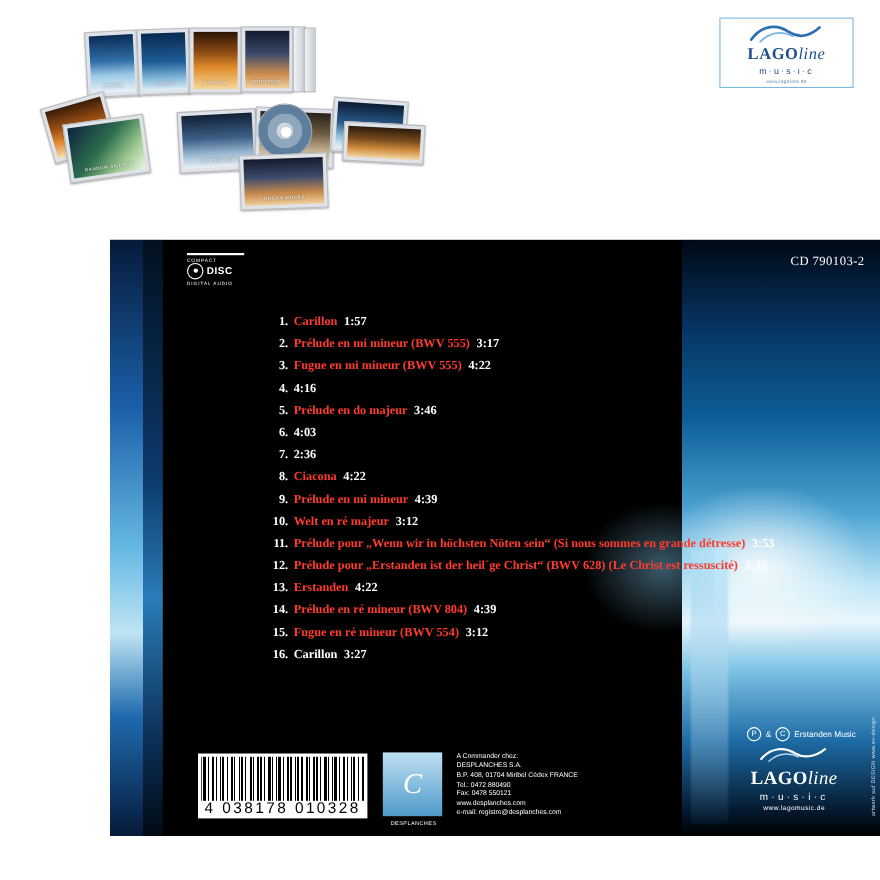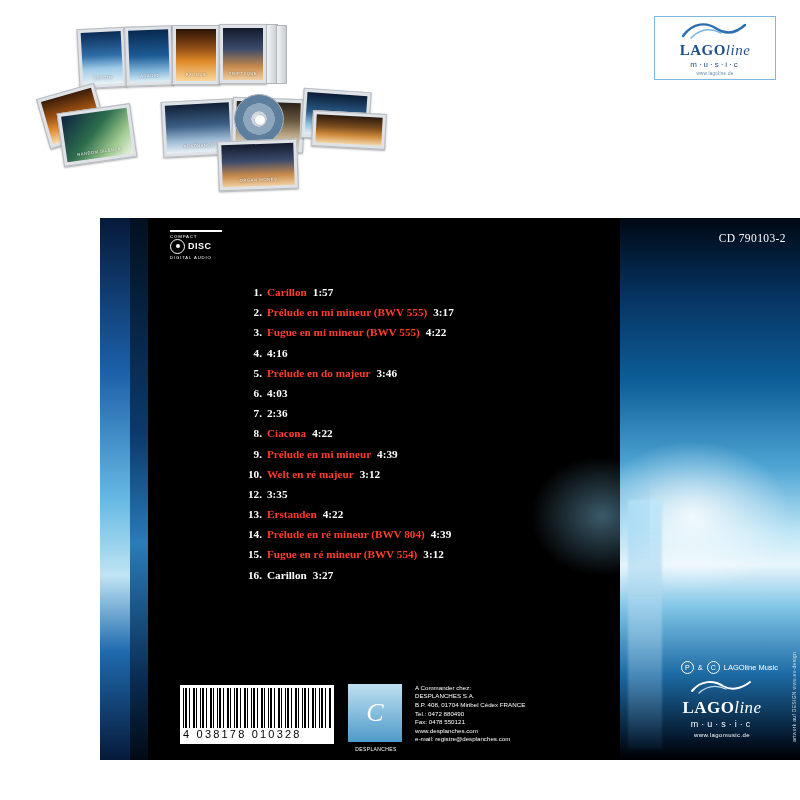--- a/index.html
+++ b/index.html
@@ -256,22 +256,23 @@
     height: 40px;
     width: 100%;
     background:
       repeating-linear-gradient(90deg,
         #000 0 1px, #fff 1px 2px, #000 2px 4px, #fff 4px 6px,
         #000 6px 7px, #fff 7px 10px, #000 10px 12px, #fff 12px 13px,
         #000 13px 14px, #fff 14px 17px);
   }
   .barcode .digits {
     font-family: "Liberation Sans", sans-serif;
-    font-size: 11px;
+    font-size: 14px;
     letter-spacing: 2.2px;
+    text-align: center;
     color: #000;
     line-height: 12px;
   }
 
   .desplanches {
     position: absolute;
     left: 248px;
     bottom: 18px;
     width: 54px;
     height: 58px;
@@ -504,23 +505,29 @@
       <span class="ttl">Prélude en mi mineur</span>
       <span class="dur">4:39</span>
     </div>
 
     <div class="track">
       <span class="num">10.</span>
       <span class="ttl">Welt en ré majeur</span>
       <span class="dur">3:12</span>
     </div>
 
+    <div class="track">
+      <span class="num">11.</span>
+      <span class="ttl">Prélude pour „Wenn wir in höchsten Nöten sein“ (Si nous sommes en grande détresse)</span>
+      <span class="dur">3:53</span>
+    </div>
 
     <div class="track">
       <span class="num">12.</span>
+      <span class="ttl">Prélude pour „Erstanden ist der heil´ge Christ“ (BWV 628) (Le Christ est ressuscité)</span>
       <span class="dur">3:35</span>
     </div>
 
     <div class="track">
       <span class="num">13.</span>
       <span class="ttl">Erstanden</span>
       <span class="dur">4:22</span>
     </div>
 
     <div class="track">
@@ -559,21 +566,21 @@
     <div>Tel.: 0472 880490</div>
     <div>Fax: 0478 550121</div>
     <div>www.desplanches.com</div>
     <div>e-mail: registre@desplanches.com</div>
   </div>
 
   <div class="pc-line">
     <span class="circ">P</span>
     <span>&amp;</span>
     <span class="circ">C</span>
-    <span>LAGOline Music</span>
+    <span>Erstanden Music</span>
   </div>
 
   <div class="logo-bottom">
     <svg class="wave2" viewBox="0 0 64 16">
       <path d="M2 13 C 11 2, 24 2, 33 8 C 40 12, 50 12, 60 4" stroke="#ffffff" stroke-width="2" fill="none" stroke-linecap="round"></path>
       <path d="M9 15 C 18 7, 27 7, 36 11" stroke="#bcd9ee" stroke-width="1.3" fill="none" stroke-linecap="round"></path>
     </svg>
     <div class="lb-lago">
       <span>LAGO</span><span class="it">line</span>
     </div>

